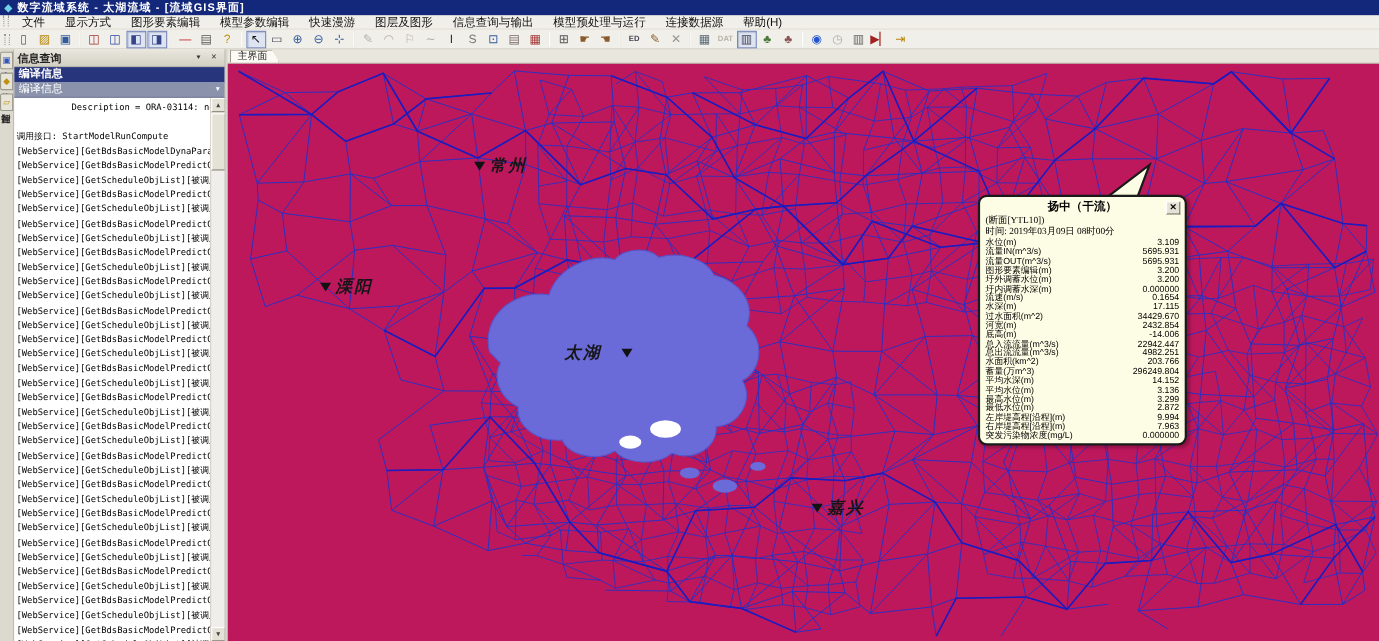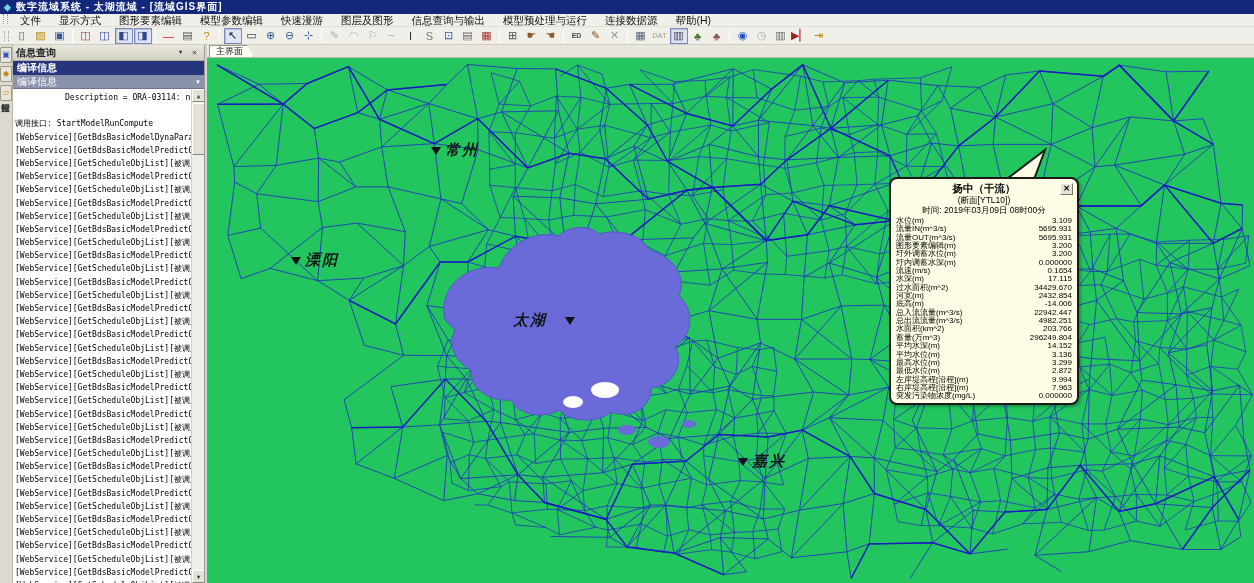--- a/index.html
+++ b/index.html
@@ -69,35 +69,35 @@
               border:1px solid; border-color:#fff #8a877b #8a877b #fff; cursor:default; }
 
   .splitter { width:2px; background:#d7d4c9; cursor:ew-resize; }
 
   
   .right-area { flex:1; display:flex; flex-direction:column; min-width:0; }
   .doc-tabstrip { height:13px; background:#e9e7dd; border-bottom:1px solid #b9b6aa; display:flex; align-items:flex-end; padding-left:2px; }
   .doc-tab { height:12px; background:#fbfaf5; border:1px solid #9b988c; border-bottom:none; font-size:9px;
              line-height:11px; padding:0 10px 0 6px; color:#222;
              clip-path:polygon(0 0, calc(100% - 7px) 0, 100% 100%, 0 100%); cursor:default; }
-  .map { flex:1; position:relative; background:#22c55e; overflow:hidden; }
+  .map { flex:1; position:relative; background:#be185d; overflow:hidden; }
   #map-svg { position:absolute; left:0; top:0; }
 
   .map-label { font-family:"DejaVu Serif", serif; font-style:italic; font-weight:bold;
                fill:#151515; letter-spacing:2px; }
 
   
   .popup { position:absolute; left:682px; top:119px; width:190px; height:228px;
            background:#fdfce4; border:2px solid #1a1a1a; border-radius:8px;
            box-shadow:2px 2px 3px rgba(0,0,0,.25); padding:2px 5px 2px 5px; }
   .popup-title { text-align:center; font-size:10.5px; font-weight:bold; color:#000; line-height:15px; }
   .popup-close { position:absolute; right:4px; top:4px; width:13px; height:12px; background:#e4e1d6;
                  border:1px solid; border-color:#fff #7a7768 #7a7768 #fff; font-size:8px; line-height:10px;
                  text-align:center; color:#000; font-weight:bold; cursor:default; }
-  .popup-sub { text-align:center; font-size:8.5px; line-height:9.5px; color:#000; }
+  .popup-sub { font-size:8.5px; line-height:9.5px; color:#000;font-family:Liberation Serif, serif; }
   .popup-rows { margin-top:2px; }
   .popup-row { display:flex; font-size:8px; line-height:8.35px; color:#000;justify-content:center; }
   .popup-row .lbl { white-space:nowrap; }
   .popup-row .val { flex:1; text-align:right; white-space:nowrap; }
 </style>
 </head>
 <body>
 
 <div class="app">
 

